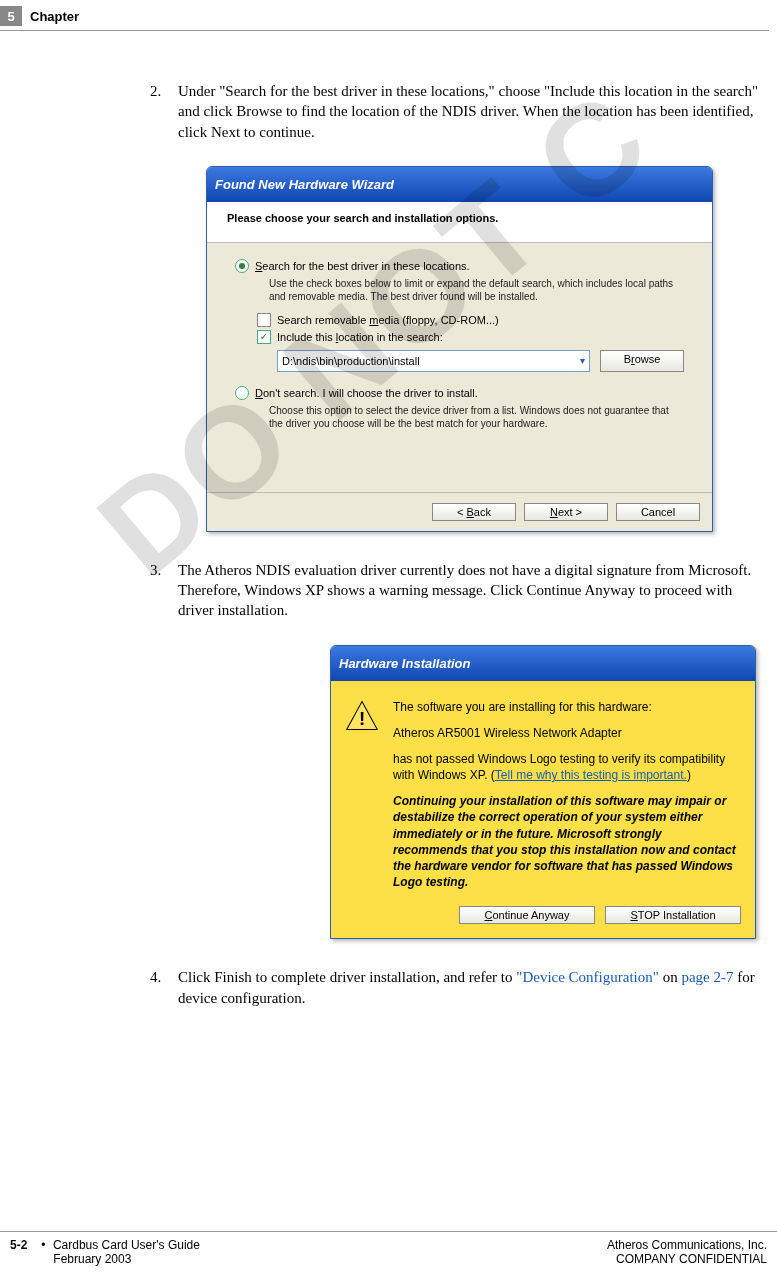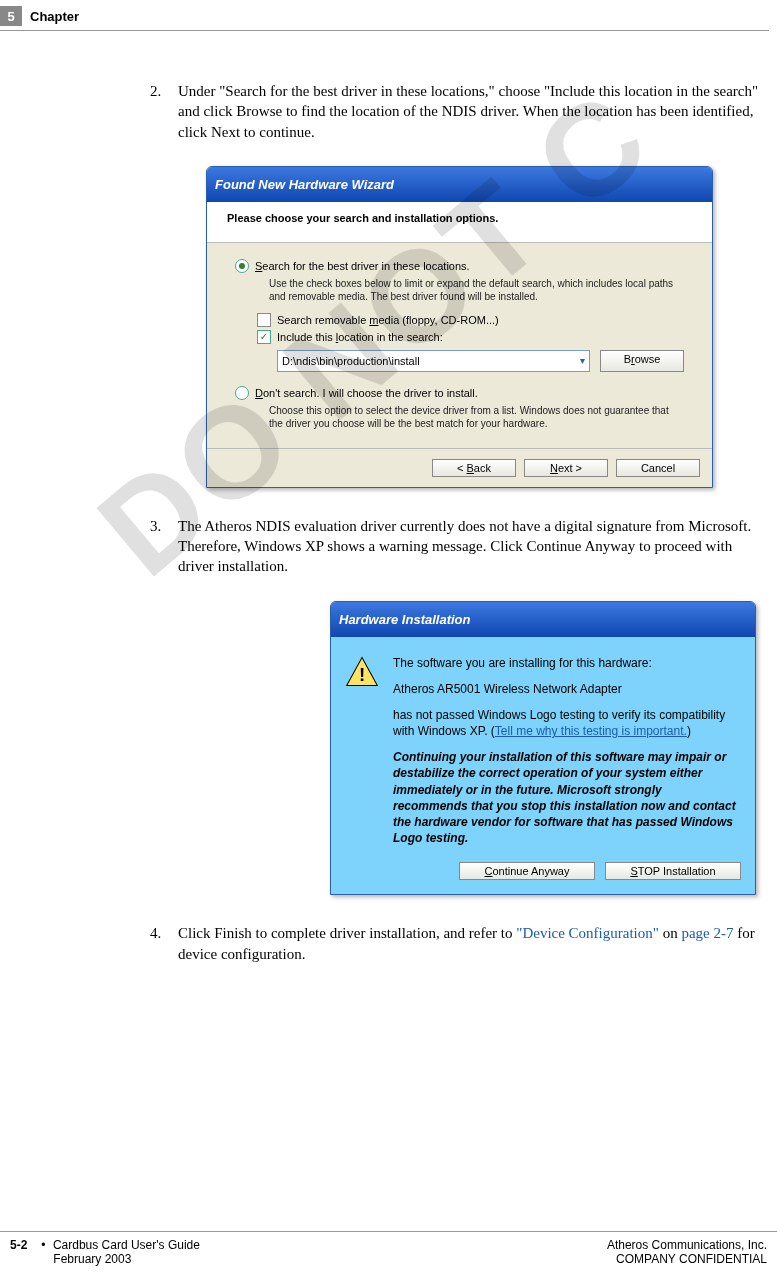--- a/index.html
+++ b/index.html
@@ -118,28 +118,28 @@
   .pathinput {
     flex:1; border:1px solid #7a9cc9; background:#fff; padding:2px 4px; font-size:11px; height:16px;
     display:flex; align-items:center; justify-content:space-between;
   }
   .dropbtn { color:#2a5fae; font-size:10px; }
   .xpbtn {
     border:1px solid #888; border-radius:0; padding:2px 12px; background:linear-gradient(#fff,#e8e8e0);
     font-size:11px; font-family:Tahoma,Arial; min-width:58px; text-align:center;
   }
   .btnrow {
-    border-top:1px solid #bbb; background:#ece9d8; padding:10px 12px; display:flex; justify-content:flex-end; gap:8px;
+    border-top:1px solid #bbb; background:#ece9d8; padding:10px 12px; display:flex; justify-content:flex-end; gap:8px;margin-top:44px;
   }
   .hwinst {
     width: 424px;
     margin: 0 auto 28px 180px;
     border: 1px solid #2a5fae;
     border-radius: 6px 6px 0 0;
-    background: #7dd3fc;
+    background: #fde047;
     font-family: Tahoma, Arial, sans-serif;
     font-size: 12px;
     box-shadow: 2px 2px 4px rgba(0,0,0,0.3);
   }
   .hwbody { display:flex; padding:18px 16px 8px 14px; gap:14px; }
   .warnicon {
     width:34px; height:34px; flex-shrink:0;
   }
   .warnicon svg { width:34px; height:34px; }
   .hwtext { flex:1; font-size:12px; line-height:1.35; }

